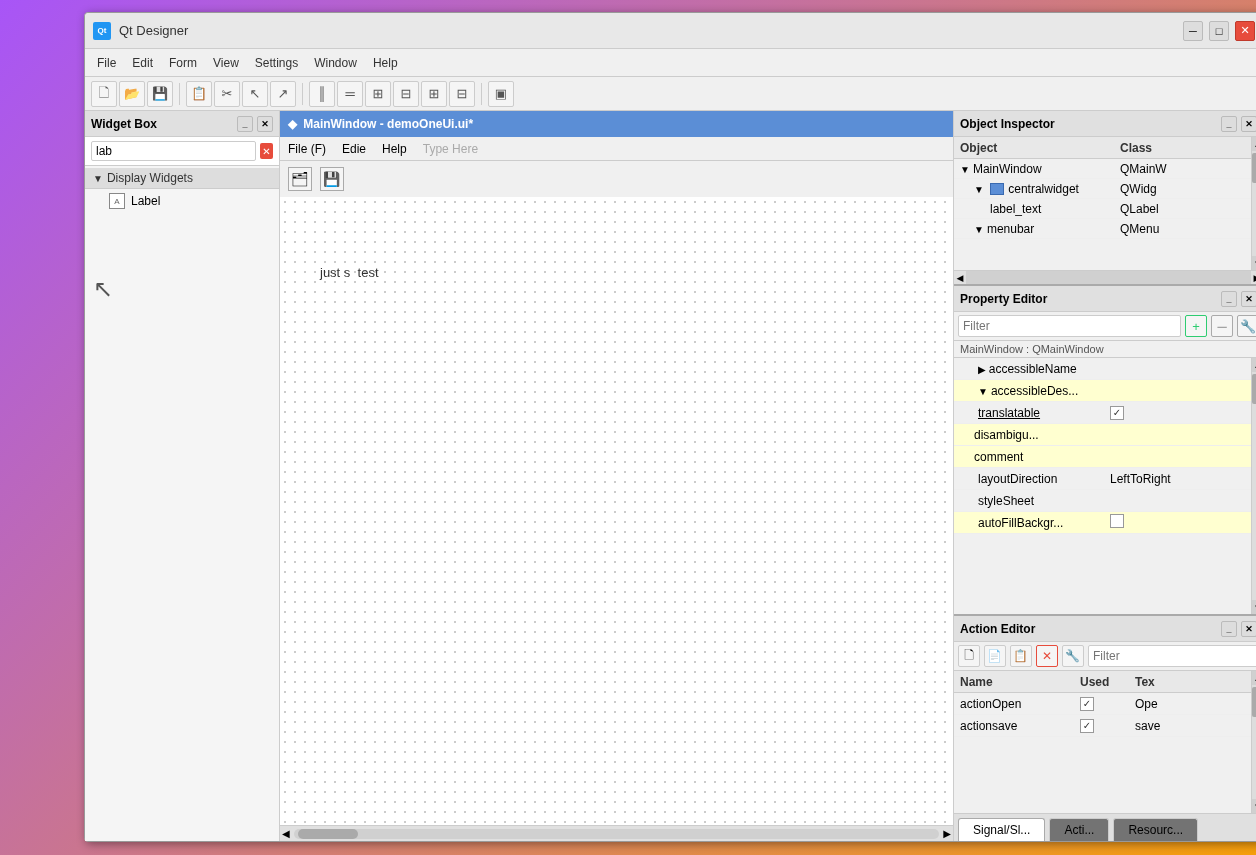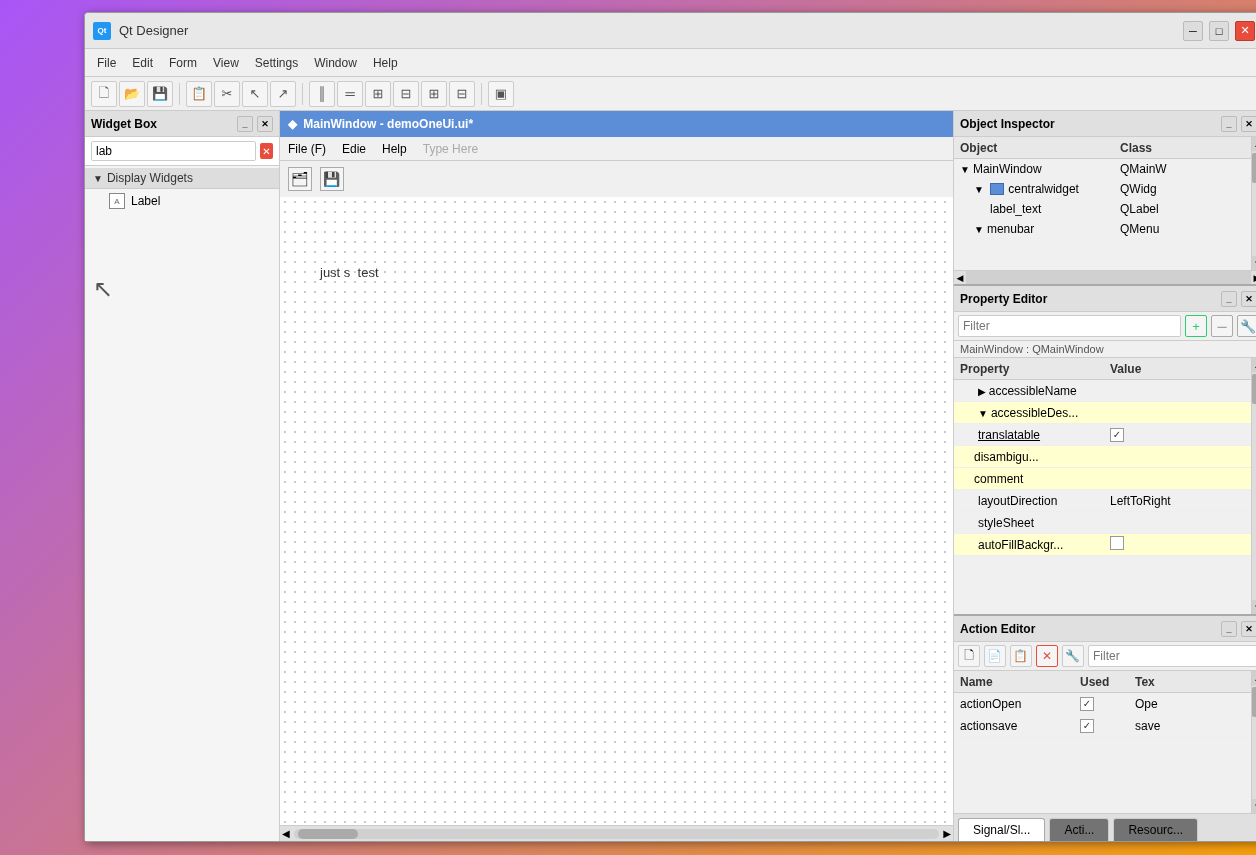--- a/index.html
+++ b/index.html
@@ -746,24 +746,20 @@
         </div>
         <div class="prop-filter-bar">
           <input class="prop-filter-input" placeholder="Filter" style="">
           <div class="prop-filter-btn green">+</div>
           <div class="prop-filter-btn gray">─</div>
           <div class="prop-filter-btn">🔧</div>
         </div>
         <div class="prop-context">MainWindow : QMainWindow</div>
         <div style="display:flex;flex:1;overflow:hidden;">
           <div class="prop-rows">
-            <div class="prop-table-header">
-              <span class="prop-table-col">Property</span>
-              <span class="prop-table-col">Value</span>
-            </div>
             <div class="prop-row">
               <span class="prop-cell">
                 <span class="prop-expand">▶</span>accessibleName
               </span>
               <span class="prop-cell"></span>
             </div>
             <div class="prop-row highlight">
               <span class="prop-cell">
                 <span class="prop-expand">▼</span>accessibleDes...
               </span>

